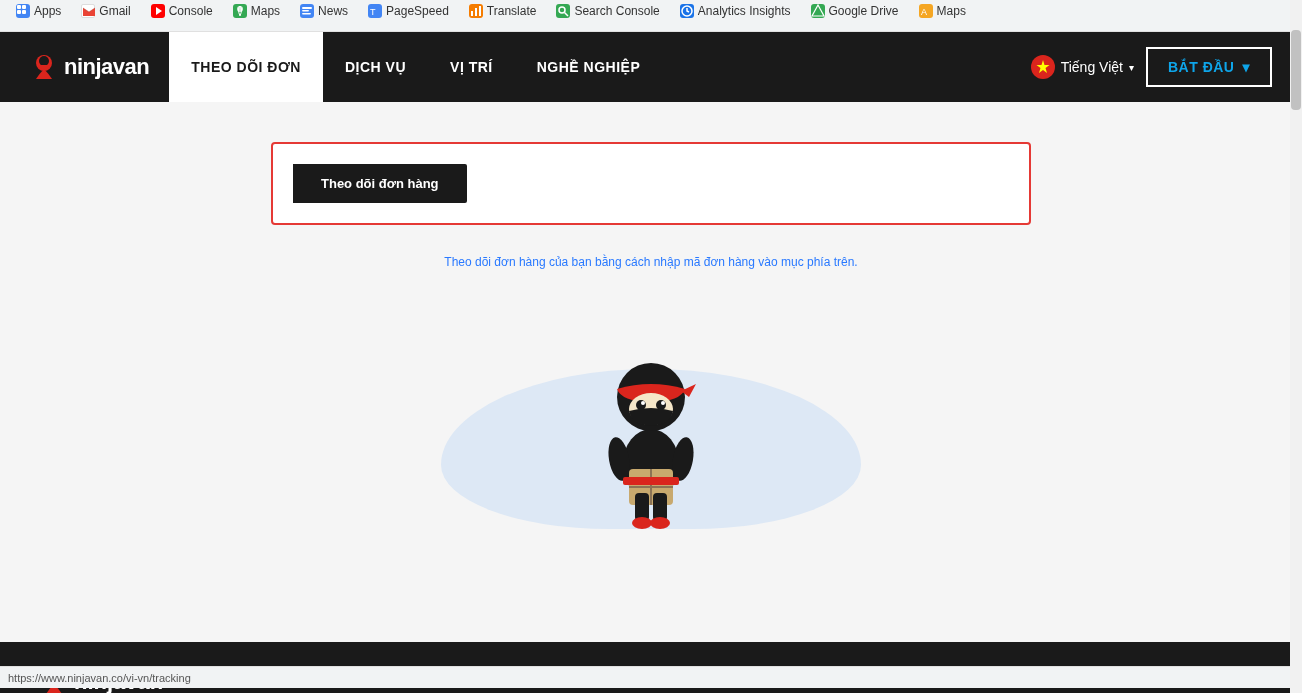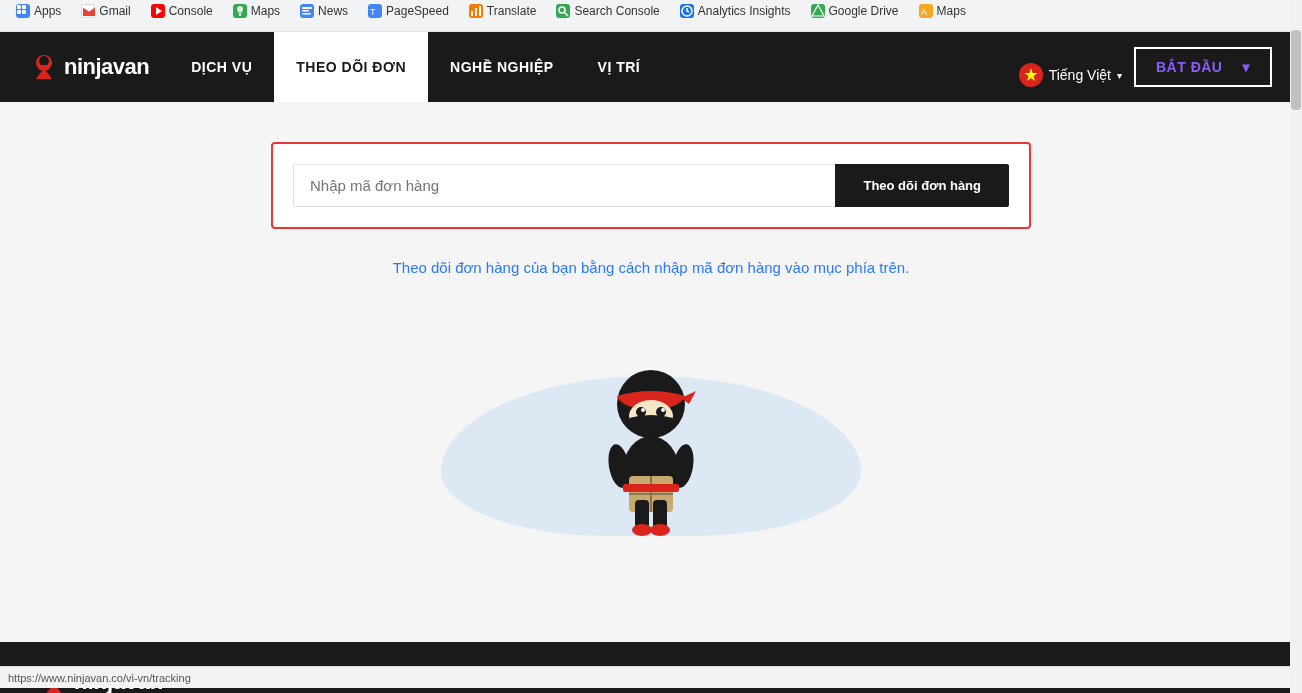--- a/index.html
+++ b/index.html
@@ -97,21 +97,21 @@
       text-decoration: none;
       white-space: nowrap;
     }
     .nav-item.active {
       background: #fff;
       color: #1a1a1a;
     }
 
     .nav-right {
       display: flex;
-      align-items: flex-end;
+      align-items: center;
       gap: 12px;
       margin-left: auto;
     }
     .lang-selector {
       display: flex;
       align-items: center;
       gap: 6px;
       color: #fff;
       font-size: 14px;
       cursor: pointer;
@@ -126,28 +126,28 @@
       justify-content: center;
       font-size: 10px;
     }
     .chevron-down {
       color: #fff;
       font-size: 10px;
     }
     .start-btn {
       background: transparent;
       border: 2px solid #fff;
-      color: #8b5cf6;
+      color: #0ea5e9;
       padding: 10px 20px;
       font-size: 14px;
       font-weight: bold;
       cursor: pointer;
       display: flex;
       align-items: center;
-      gap: 20px;
+      gap: 8px;
       letter-spacing: 0.5px;
     }
 
     
     .page-content {
       background: #f5f5f5;
       min-height: 540px;
       display: flex;
       flex-direction: column;
       align-items: center;
@@ -184,21 +184,21 @@
       font-size: 13px;
       font-weight: bold;
       cursor: pointer;
       border-radius: 0 2px 2px 0;
       white-space: nowrap;
     }
 
     
     .info-text {
       color: #2979ff;
-      font-size: 15px;
+      font-size: 12px;
       margin-bottom: 40px;
     }
 
     
     .ninja-area {
       display: flex;
       justify-content: center;
       align-items: flex-end;
       width: 100%;
       min-height: 220px;
@@ -377,31 +377,31 @@
     <svg class="logo-icon" viewBox="0 0 28 28" width="28" height="28">
       <circle cx="14" cy="10" r="8" fill="#DA251D"></circle>
       <circle cx="14" cy="8" r="5" fill="#1a1a1a"></circle>
       <path d="M14 16 Q10 20 6 26 L22 26 Q18 20 14 16Z" fill="#DA251D"></path>
       <rect x="8" y="12" width="12" height="3" rx="1.5" fill="#DA251D"></rect>
     </svg>
     <span class="logo-text">ninjavan</span>
   </a>
 
   <div class="nav-items">
-    <a class="nav-item">
-      <span>DỊCH VỤ</span>
-    </a>
     <a class="nav-item active">
       <span>THEO DÕI ĐƠN</span>
     </a>
     <a class="nav-item">
-      <span>NGHỀ NGHIỆP</span>
+      <span>DỊCH VỤ</span>
     </a>
     <a class="nav-item">
       <span>VỊ TRÍ</span>
+    </a>
+    <a class="nav-item">
+      <span>NGHỀ NGHIỆP</span>
     </a>
   </div>
 
   <div class="nav-right">
     <div class="lang-selector">
       <span class="flag-circle">
         <svg width="22" height="22" viewBox="0 0 22 22">
           <circle cx="11" cy="11" r="11" fill="#DA251D"></circle>
           <polygon points="11,4 12.5,9 17.5,9 13.5,12 15,17 11,14 7,17 8.5,12 4.5,9 9.5,9" fill="#FFFF00"></polygon>
         </svg>
@@ -412,21 +412,20 @@
     <button class="start-btn">
       <span>BẮT ĐẦU</span>
       <span>▾</span>
     </button>
   </div>
 </nav>
 
 <div class="page-content">
 
   <div class="tracking-box">
-    <input class="tracking-input" type="text" placeholder="Nhập mã đơn hàng" style="">
     <button class="tracking-btn">
       <span>Theo dõi đơn hàng</span>
     </button>
   </div>
 
   <p class="info-text">Theo dõi đơn hàng của bạn bằng cách nhập mã đơn hàng vào mục phía trên.</p>
 
   <div class="ninja-area">
     <div class="ninja-illustration">
 

